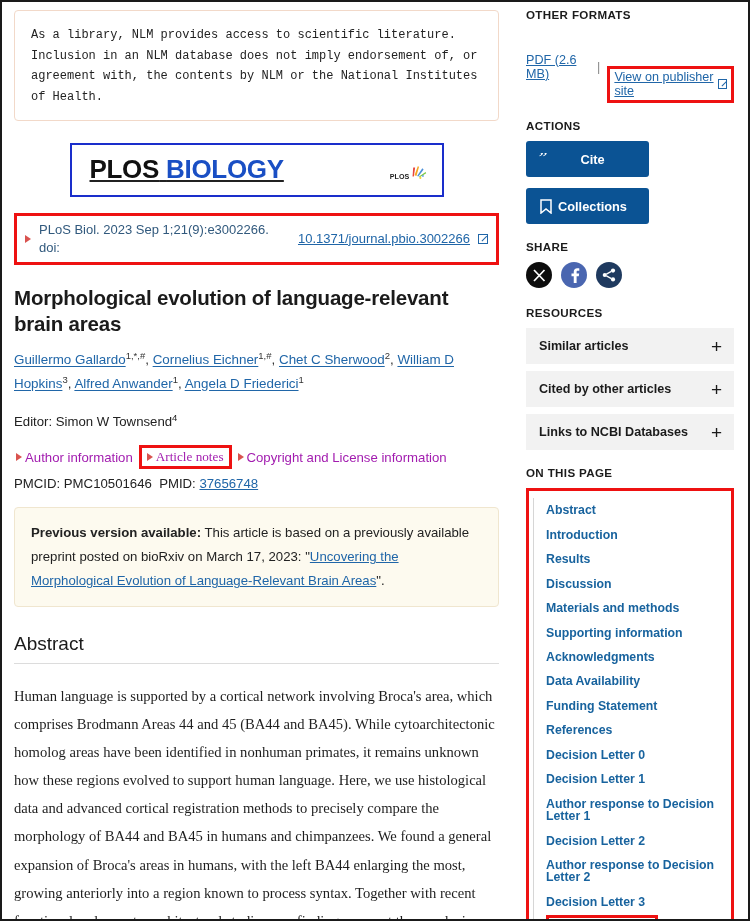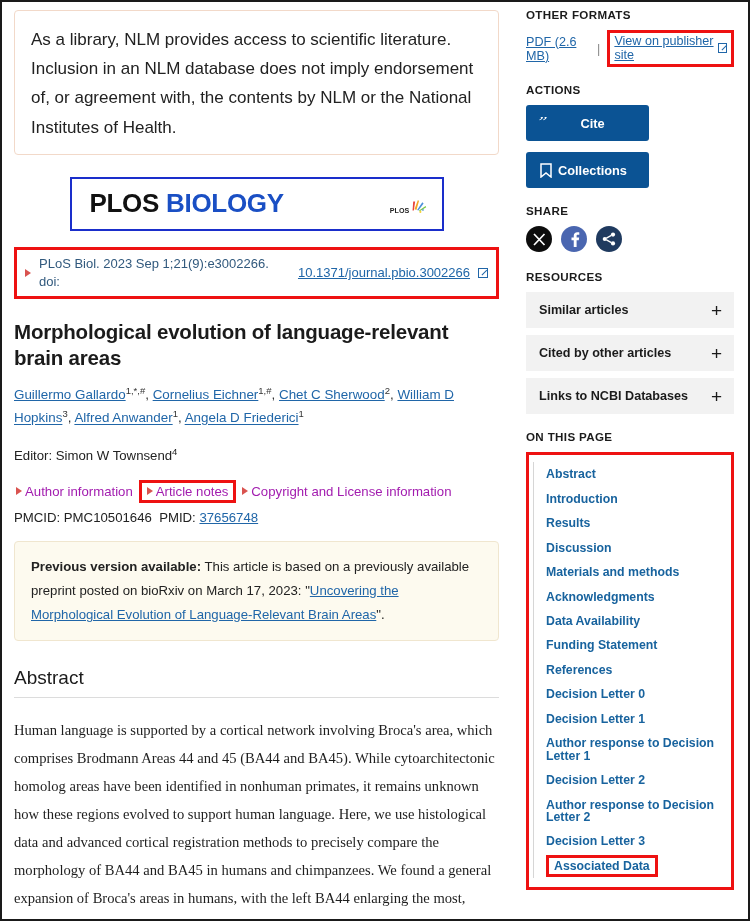--- a/index.html
+++ b/index.html
@@ -31,24 +31,24 @@
     position: relative;
     overflow: hidden;
     border-right: 1px solid #ffffff;
   }
 
   .disclaimer {
     margin: 8px 12px 0 12px;
     border: 1px solid #f2d9c9;
     border-radius: 4px;
     padding: 14px 16px 12px 16px;
-    font-size: 17px;
+    font-size: 12px;
     line-height: 1.72;
     color: #222;
-    font-family: Liberation Sans, sans-serif;
+    font-family: Liberation Mono, monospace;
   }
   .disclaimer p { margin: 0; }
   .disclaimer .learn { margin-top: 2px; }
   a.lnk {
     color: #2066a8;
     text-decoration: underline;
     cursor: pointer;
   }
   .sep-pipe { color: #444; padding: 0 3px; }
 
@@ -56,20 +56,21 @@
   .logo-wrap {
     margin: 22px auto 12px auto;
     width: 374px;
     height: 54px;
     border: 2px solid #1a2ecb;
     background: #fff;
     display: flex;
     align-items: center;
     padding: 0 18px;
     position: relative;
+    text-decoration: underline;
   }
   .logo-text {
     font-size: 26px;
     font-weight: bold;
     letter-spacing: -0.3px;
     font-family: "Liberation Sans", sans-serif;
   }
   .logo-text .plos { color: #111; }
   .logo-text .bio { color: #1a4fc4; }
   .plos-mark {
@@ -157,20 +158,21 @@
     display: inline-flex;
     align-items: center;
     color: #a21caf;
     cursor: pointer;
     padding: 1px 2px;
   }
   .meta-links .mi.boxed {
     border: 3px solid #ee1111;
     padding: 1px 5px;
     margin: 0 4px;
+    font-family: Liberation Serif, serif;
   }
   .ids {
     margin: 7px 12px 0 12px;
     font-size: 13.2px;
     color: #222;
   }
   .ids a { color: #2066a8; text-decoration: underline; }
 
   .prev-version {
     margin: 16px 12px 0 12px;
@@ -224,20 +226,21 @@
     font-size: 12.6px;
     margin-bottom: 16px;
   }
   .formats-row a { color: #2066a8; text-decoration: underline; }
   .pipe2 { color: #888; padding: 0 7px; }
   .boxed-red {
     border: 3px solid #ee1111;
     padding: 1px 4px 2px 4px;
     display: inline-flex;
     align-items: center;
+    margin-top: 36px;
   }
 
   .action-btn {
     width: 123px;
     height: 36px;
     background: #0b5394;
     color: #fff;
     border: none;
     border-radius: 3px;
     display: flex;
@@ -457,20 +460,21 @@
 
     <div class="sec-block" style="margin-bottom:0;">
       <div class="sect-h">ON THIS PAGE</div>
       <div class="otp-wrap">
         <div class="otp-list">
           <div class="otp-row"><a class="otp-item">Abstract</a></div>
           <div class="otp-row"><a class="otp-item">Introduction</a></div>
           <div class="otp-row"><a class="otp-item">Results</a></div>
           <div class="otp-row"><a class="otp-item">Discussion</a></div>
           <div class="otp-row"><a class="otp-item">Materials and methods</a></div>
+          <div class="otp-row"><a class="otp-item">Supporting information</a></div>
           <div class="otp-row"><a class="otp-item">Acknowledgments</a></div>
           <div class="otp-row"><a class="otp-item">Data Availability</a></div>
           <div class="otp-row"><a class="otp-item">Funding Statement</a></div>
           <div class="otp-row"><a class="otp-item">References</a></div>
           <div class="otp-row"><a class="otp-item">Decision Letter 0</a></div>
           <div class="otp-row"><a class="otp-item">Decision Letter 1</a></div>
           <div class="otp-row"><a class="otp-item">Author response to Decision Letter 1</a></div>
           <div class="otp-row"><a class="otp-item">Decision Letter 2</a></div>
           <div class="otp-row"><a class="otp-item">Author response to Decision Letter 2</a></div>
           <div class="otp-row"><a class="otp-item">Decision Letter 3</a></div>

